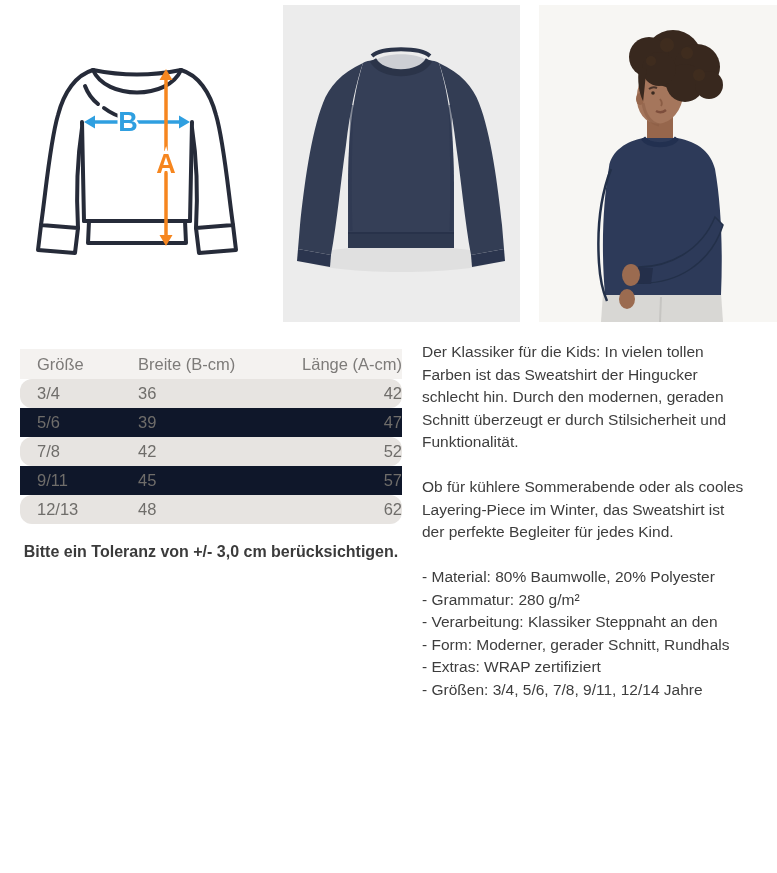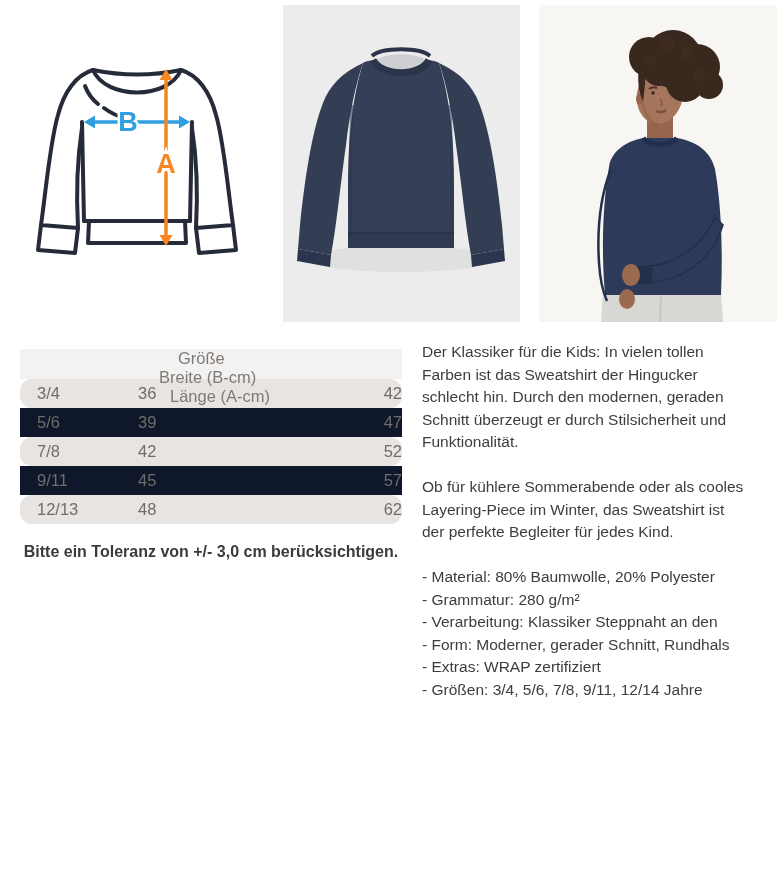--- a/index.html
+++ b/index.html
@@ -14,21 +14,21 @@
   #size-diagram{left:28px;top:42px;width:215px;height:230px;}
   #flat-tile{left:283px;top:5px;width:237px;height:317px;background:#ececec;overflow:hidden;}
   #model-tile{left:539px;top:5px;width:238px;height:317px;background:#f7f6f3;overflow:hidden;}
   #flat-tile svg,#model-tile svg,#size-diagram svg{display:block;width:100%;height:100%;}
 
   .arrow-label{font-family:"Liberation Sans",sans-serif;font-weight:bold;font-size:27px;}
 
   
   #size-table{left:20px;top:349px;width:382px;font-size:16.5px;color:#6f6d6a;}
   .trow{display:flex;height:29px;align-items:center;}
-  .trow.thead{height:30px;background:#f4f2f0;color:#7d7b79;flex-direction:column;}
+  .trow.thead{height:30px;background:#f4f2f0;color:#7d7b79;}
   .trow.odd{background:#e7e4e1;border-radius:12px;}
   .trow.even{background:#0f172a;}
   .c1{width:100px;padding-left:17px;box-sizing:border-box;}
   .c2{width:140px;padding-left:18px;box-sizing:border-box;}
   .c3{flex:1;padding-left:18px;box-sizing:border-box;text-align:right;}
 
   
   #tolerance{left:20px;top:543px;width:382px;text-align:center;font-size:16px;color:#3b3b3b;font-weight:bold;}
 
   

